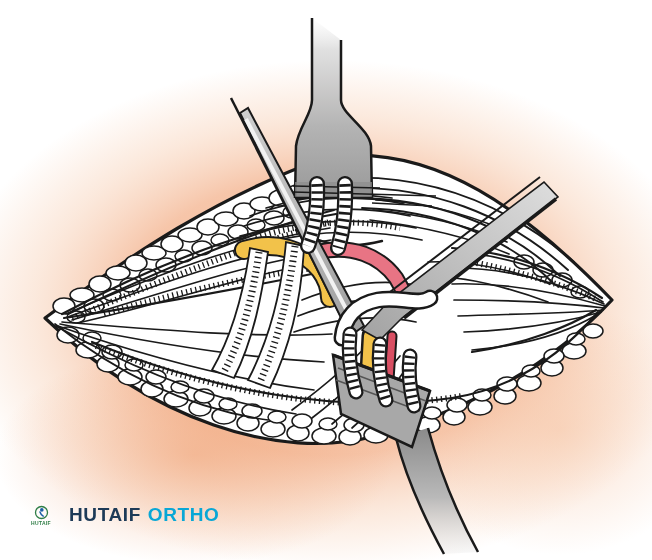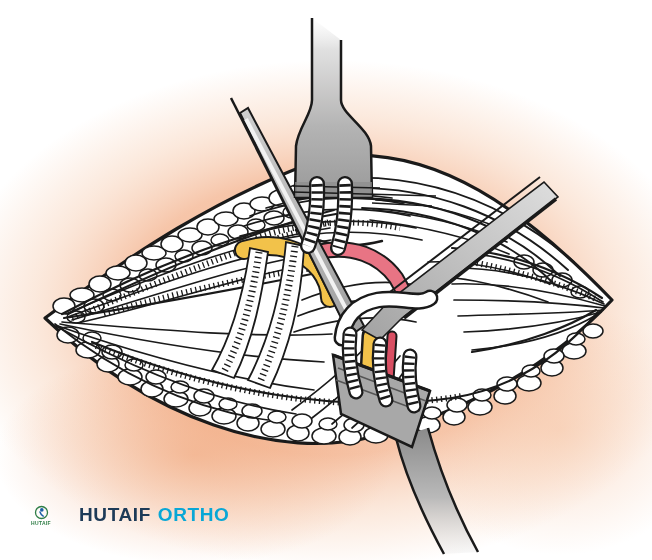--- a/index.html
+++ b/index.html
@@ -1,18 +1,18 @@
 <!DOCTYPE html>
 <html style="--paper: #ffffff; --ink: #1a1a1a; --skin_glow: #f4b28e; --skin_glow_strong: #f0a478; --skin_glow_soft: #f6c3a2; --instrument_gray: #a8a8a8; --instrument_gray_dark: #8f8f8f; --flavum_yellow: #f2c24a; --tissue_pink: #e87484; --tissue_red: #d94f63; --brand_navy: #1d3a57; --brand_cyan: #09a7d6; --logo_green: #2e7d46; --logo_blue: #1d5fa6;"><head>
 <meta charset="utf-8">
 <style>
   html,body{margin:0;padding:0;background:#fff;}
   .stage{position:relative;width:652px;height:560px;overflow:hidden;background:var(--paper,#ffffff);font-family:"Liberation Sans",sans-serif;}
   svg.illu{position:absolute;left:0;top:0;}
-  .brand{position:absolute;left:28px;top:504px;display:flex;align-items:center;gap:25px;}
+  .brand{position:absolute;left:28px;top:504px;display:flex;align-items:center;gap:15px;}
   .emblem{display:flex;flex-direction:column;align-items:center;width:26px;}
   .emblem-caption{font-size:5px;font-weight:bold;color:var(--logo_green,#2e7d46);letter-spacing:.3px;margin-top:1px;line-height:1;}
   .brand-text{font-size:19px;font-weight:bold;letter-spacing:.6px;white-space:nowrap;}
   .brand-primary{color:var(--brand_navy,#1d3a57);}
   .brand-secondary{color:var(--brand_cyan,#09a7d6);margin-left:7px;}
 </style>
 </head>
 <body>
 
 <div class="stage">

